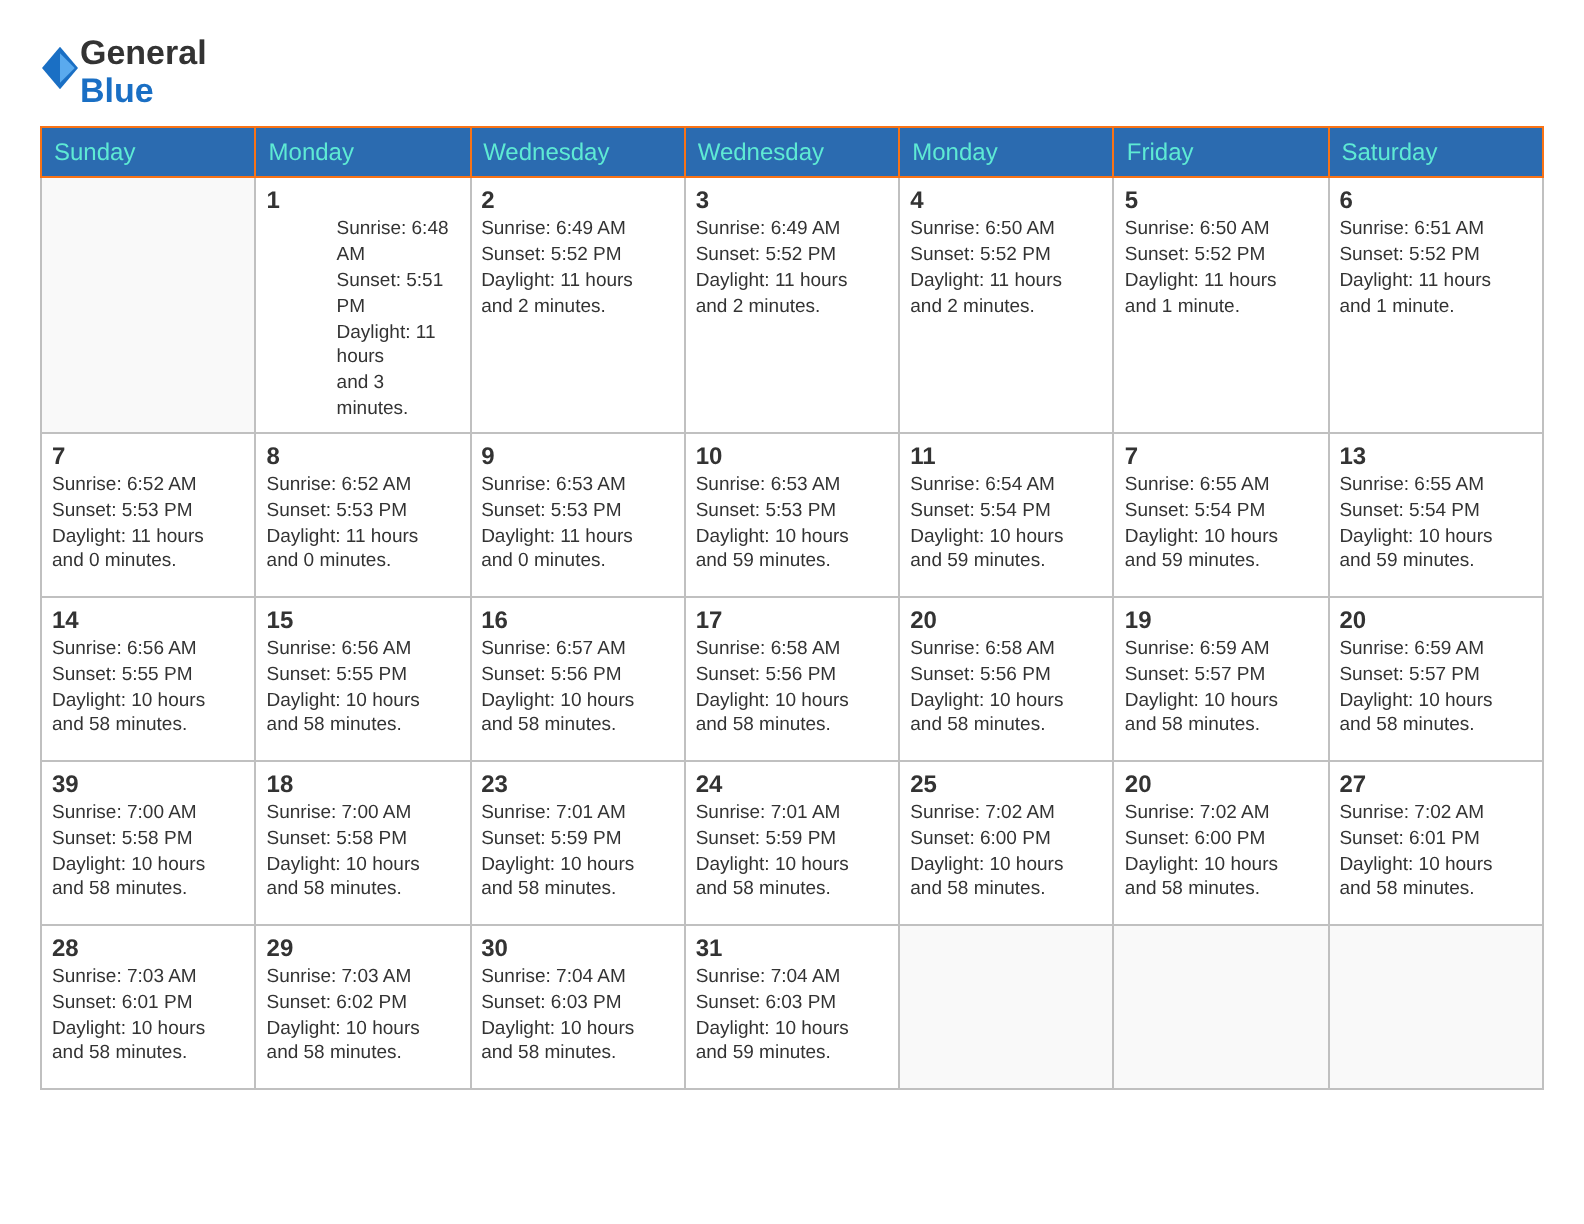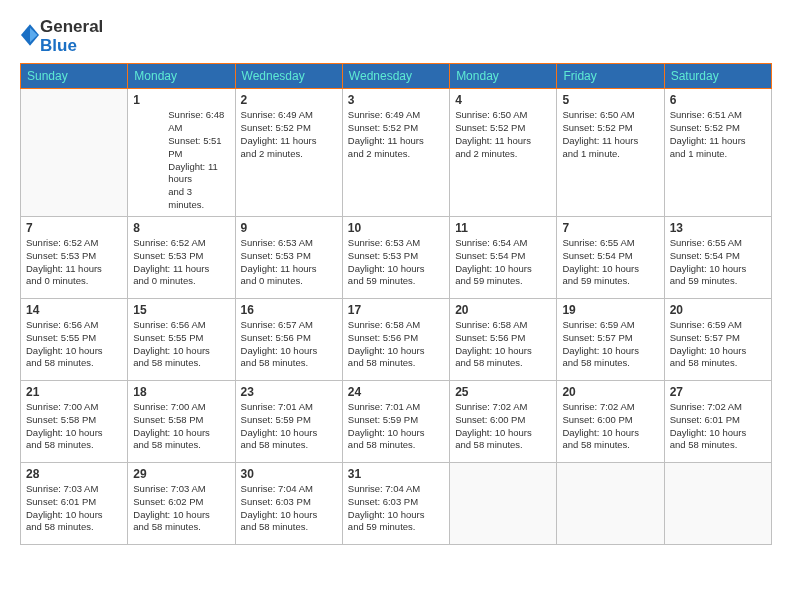--- a/index.html
+++ b/index.html
@@ -262,21 +262,21 @@
           <td>
             <span class="day-num">20</span>
             <div class="day-info" style="white-space: pre-line;">Sunrise: 6:59 AM
 Sunset: 5:57 PM
 Daylight: 10 hours
 and 58 minutes.</div>
           </td>
         </tr>
         <tr>
           <td>
-            <span class="day-num">21</span>
+            <span class="day-num">39</span>
             <div class="day-info" style="white-space: pre-line;">Sunrise: 7:00 AM
 Sunset: 5:58 PM
 Daylight: 10 hours
 and 58 minutes.</div>
           </td>
           <td>
             <span class="day-num">18</span>
             <div class="day-info" style="white-space: pre-line;">Sunrise: 7:00 AM
 Sunset: 5:58 PM
 Daylight: 10 hours

